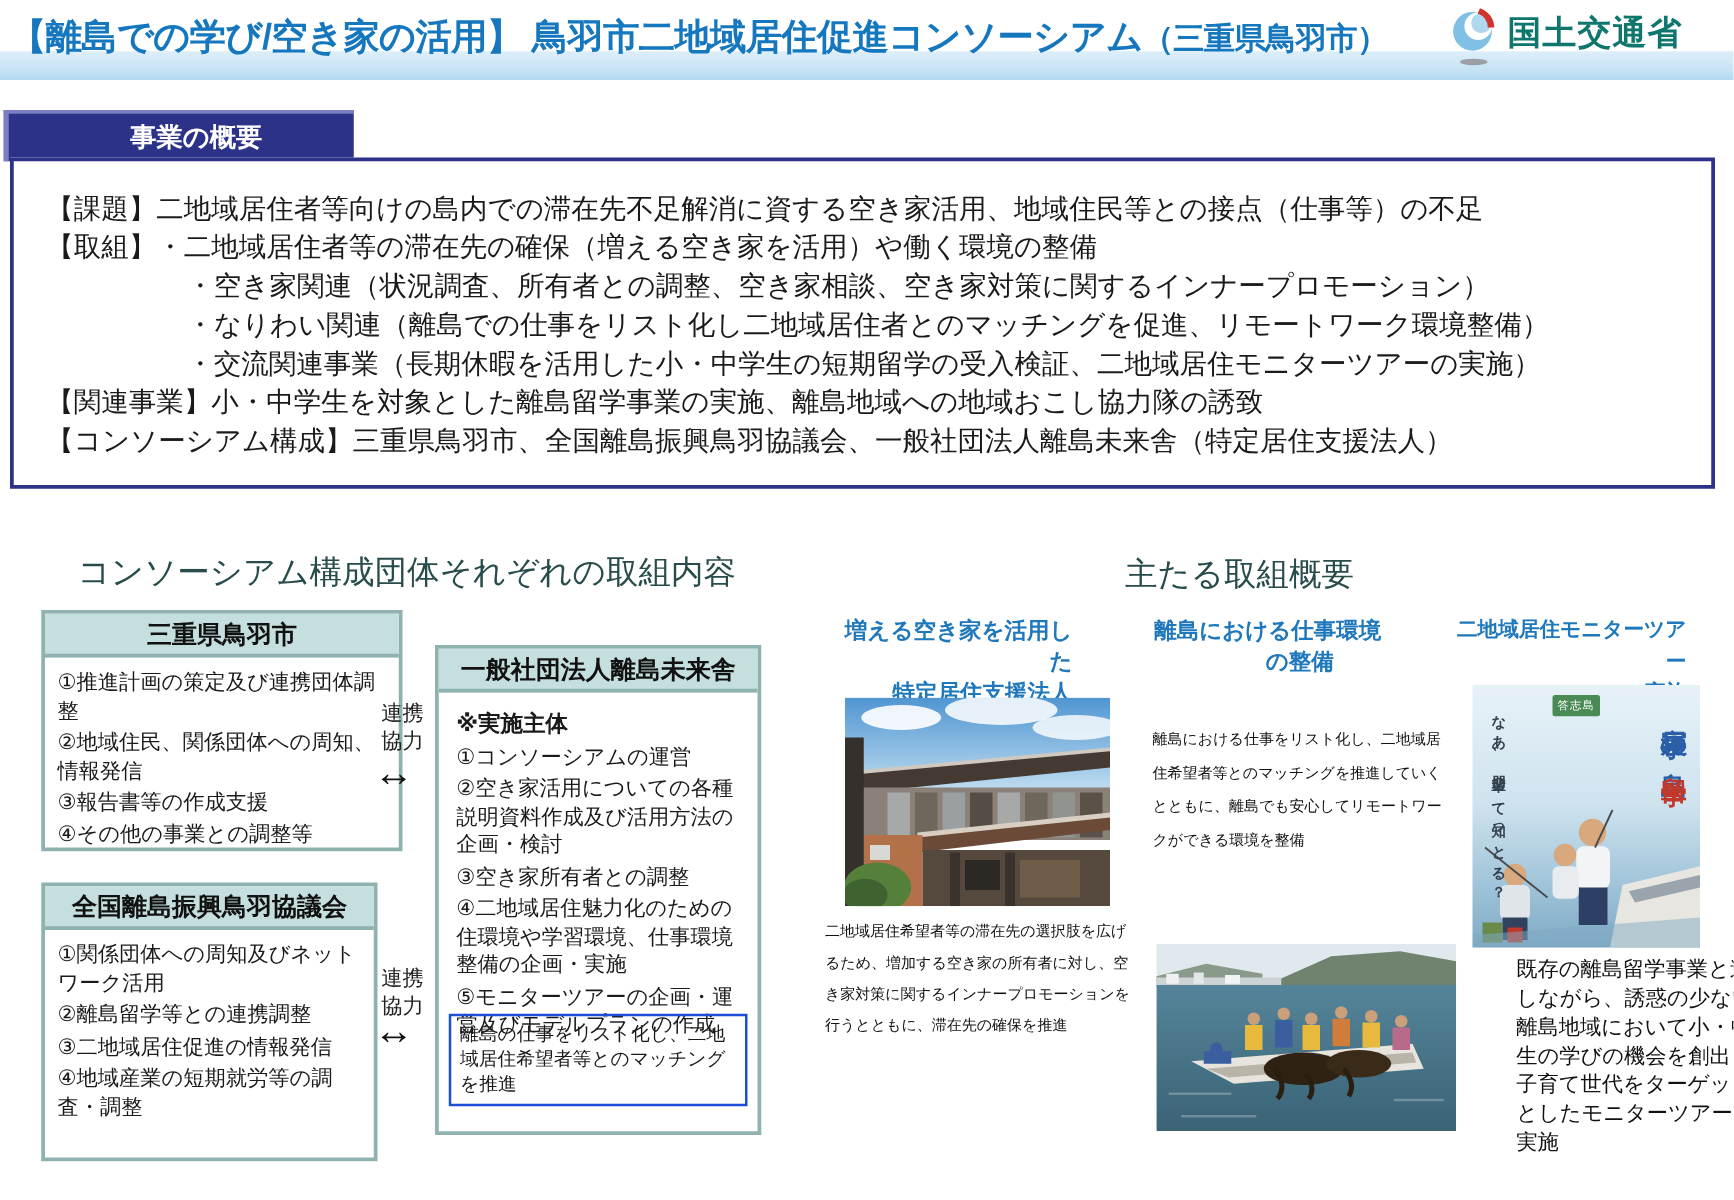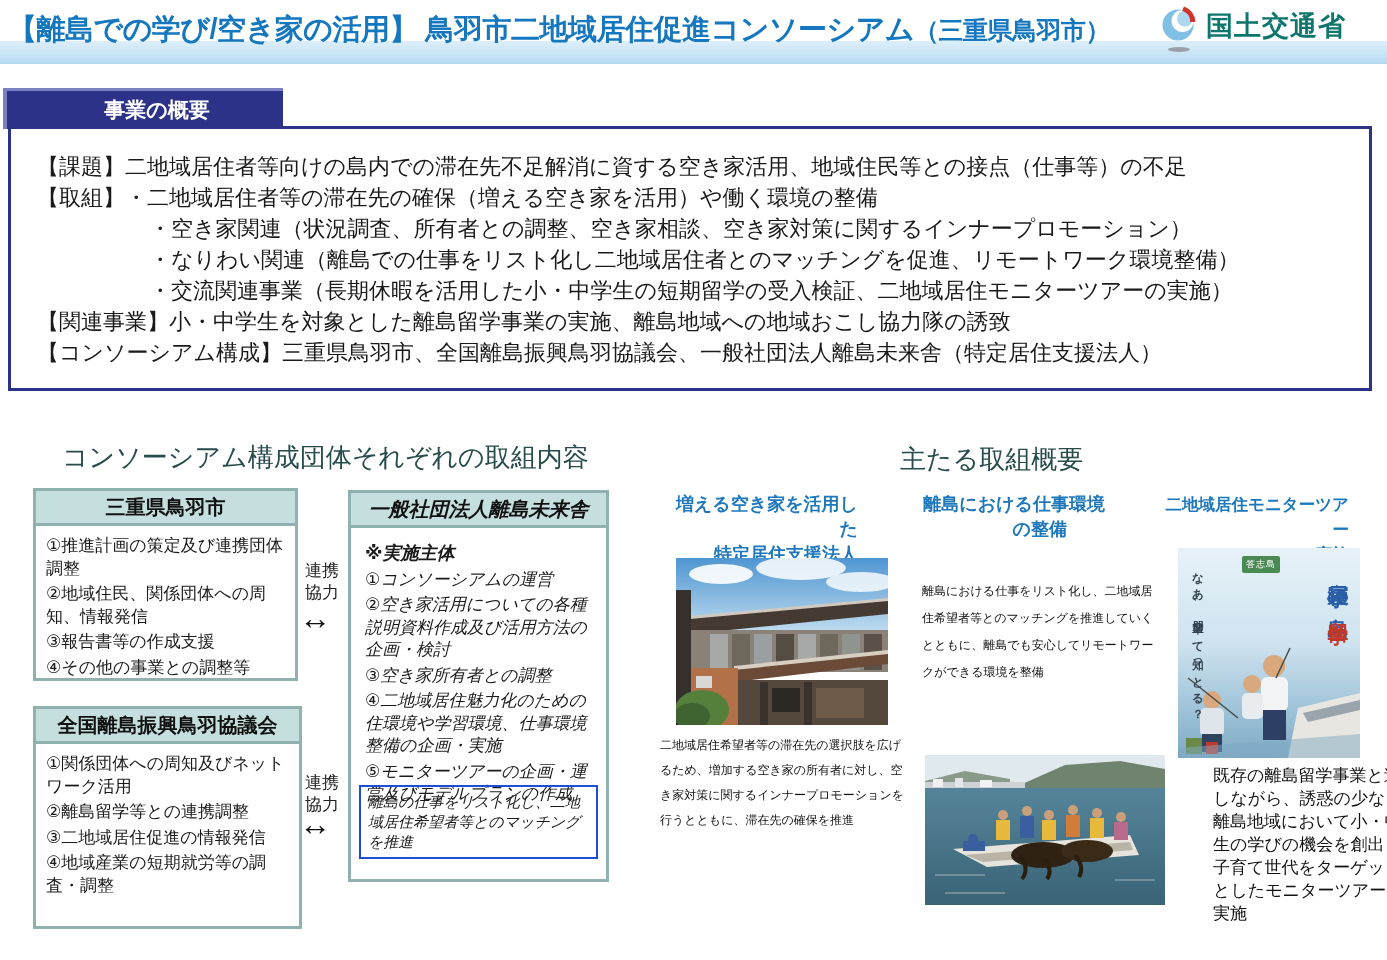--- a/index.html
+++ b/index.html
@@ -26,23 +26,23 @@
   .ov-line.indent{padding-left:112px;}
   .ov-label{letter-spacing:0;}
 
   
   .sec-heading{position:absolute;font-size:26px;font-weight:normal;color:#274c4b;white-space:nowrap;}
   .lh{left:62px;top:440px;}
   .rh{left:900px;top:442px;}
 
   
   .org-box{position:absolute;border:3px solid #8fb2b0;background:#fff;box-sizing:border-box;}
-  .box-toba{left:33px;top:488px;width:265px;height:193px;}
+  .box-toba{left:33px;top:488px;width:289px;height:193px;}
   .box-council{left:33px;top:706px;width:269px;height:223px;}
-  .box-mirai{left:348px;top:490px;width:261px;height:392px;font-style:italic;}
+  .box-mirai{left:348px;top:516px;width:261px;height:392px;}
   .org-head{background:#c5dfde;border-bottom:3px solid #8fb2b0;height:32px;display:flex;
         align-items:center;justify-content:center;font-size:20px;font-weight:bold;color:#111;}
   .org-body{padding:9px 10px 0 10px;font-size:17px;line-height:22.5px;}
   .org-item{margin-bottom:3px;}
   .mirai-body{padding:14px 12px 0 14px;}
   .mirai-subtitle{font-weight:bold;font-size:18px;margin-bottom:4px;}
   .mirai-note{position:absolute;left:8px;right:8px;bottom:20px;border:2px solid #1d4ed8;
         padding:5px 7px;font-size:15px;line-height:20px;}
 
   .link-label{position:absolute;width:38px;font-size:17px;line-height:22px;color:#222;}

